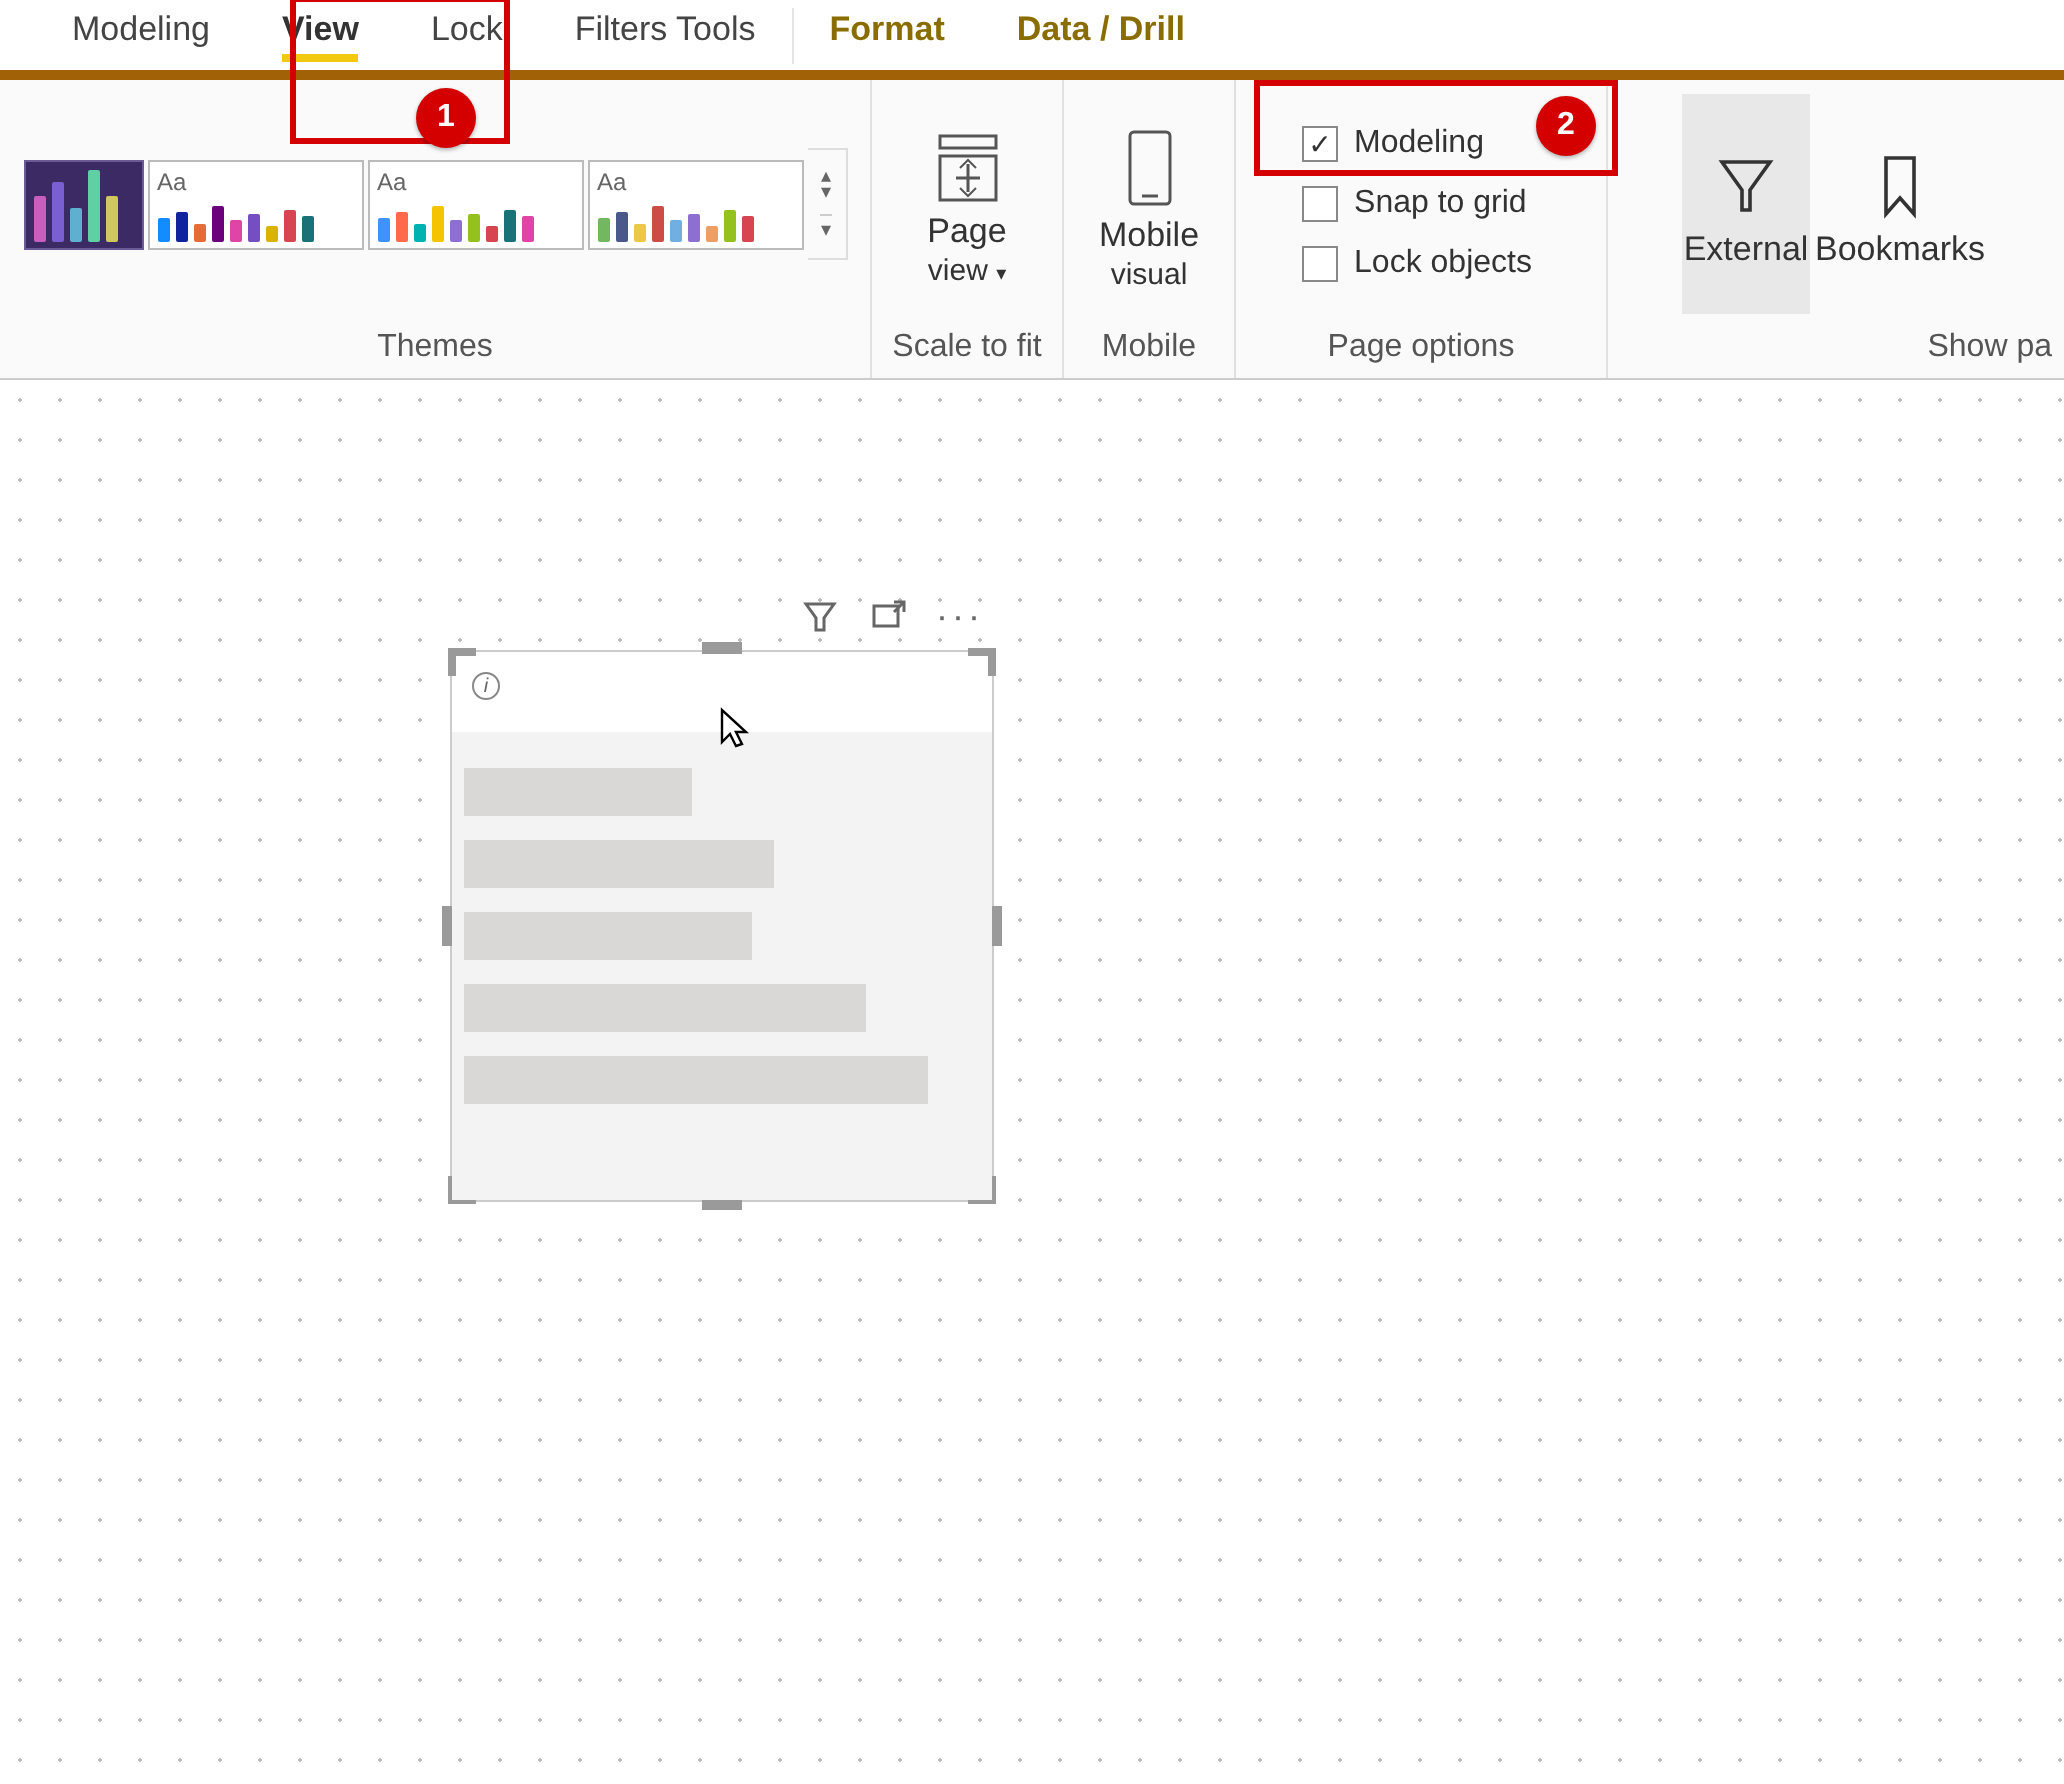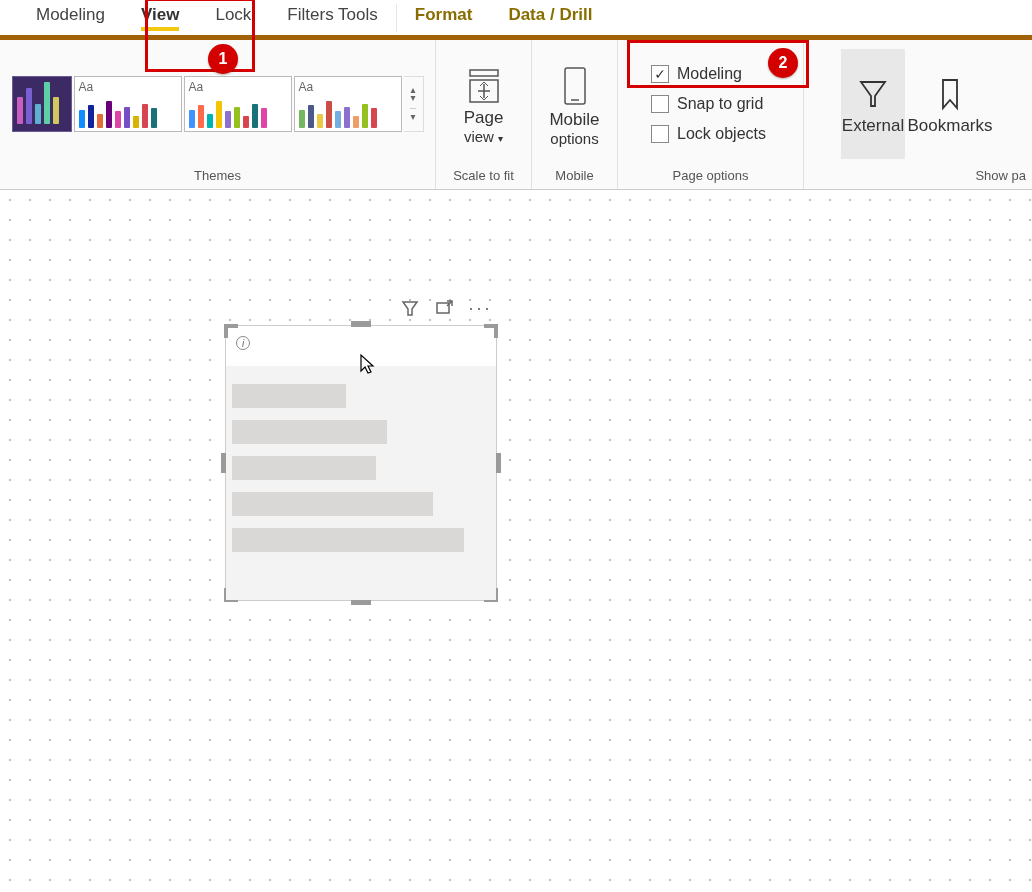--- a/index.html
+++ b/index.html
@@ -71,25 +71,25 @@
     background: #fafafa;
   }
   .group {
     display: flex;
     flex-direction: column;
     align-items: center;
     border-right: 1px solid #e1e1e1;
     padding: 2px 6px 0 6px;
   }
   .group-body { flex: 1; display: flex; align-items: center; }
-  .group-label { font-size: 13px; color: #555; padding: 3px 0 6px; }
+  .group-label { font-size: 16px; color: #555; padding: 3px 0 6px; }
   
   .themes-body { display: flex; align-items: center; gap: 2px; padding: 4px 2px; }
   .theme-swatch {
-    width: 108px; height: 56px;
+    width: 108px; height: 45px;
     border: 1px solid #bbb;
     background: #fff;
     position: relative;
     cursor: pointer;
     display: flex;
     flex-direction: column;
     padding: 3px 4px;
     gap: 4px;
   }
   .theme-swatch.fill-purple { background: #3b2a63; border-color: #6a5a96; }
@@ -295,21 +295,21 @@
   </div>
 
   <div class="group" style="width:86px;">
     <div class="group-body">
       <div class="big-btn">
         <svg width="28" height="40" viewBox="0 0 28 40">
           <rect x="4" y="2" width="20" height="36" rx="2" fill="none" stroke="#555" stroke-width="1.5"></rect>
           <line x1="10" y1="34" x2="18" y2="34" stroke="#555" stroke-width="1.5"></line>
         </svg>
         <span class="lbl">Mobile</span>
-        <span class="sub">options</span>
+        <span class="sub">visual</span>
       </div>
     </div>
     <div class="group-label">Mobile</div>
   </div>
 
   <div class="group" style="width:186px;">
     <div class="group-body">
       <div class="check-list">
         <div class="check-row">
           <span class="chkbox">✓</span>

